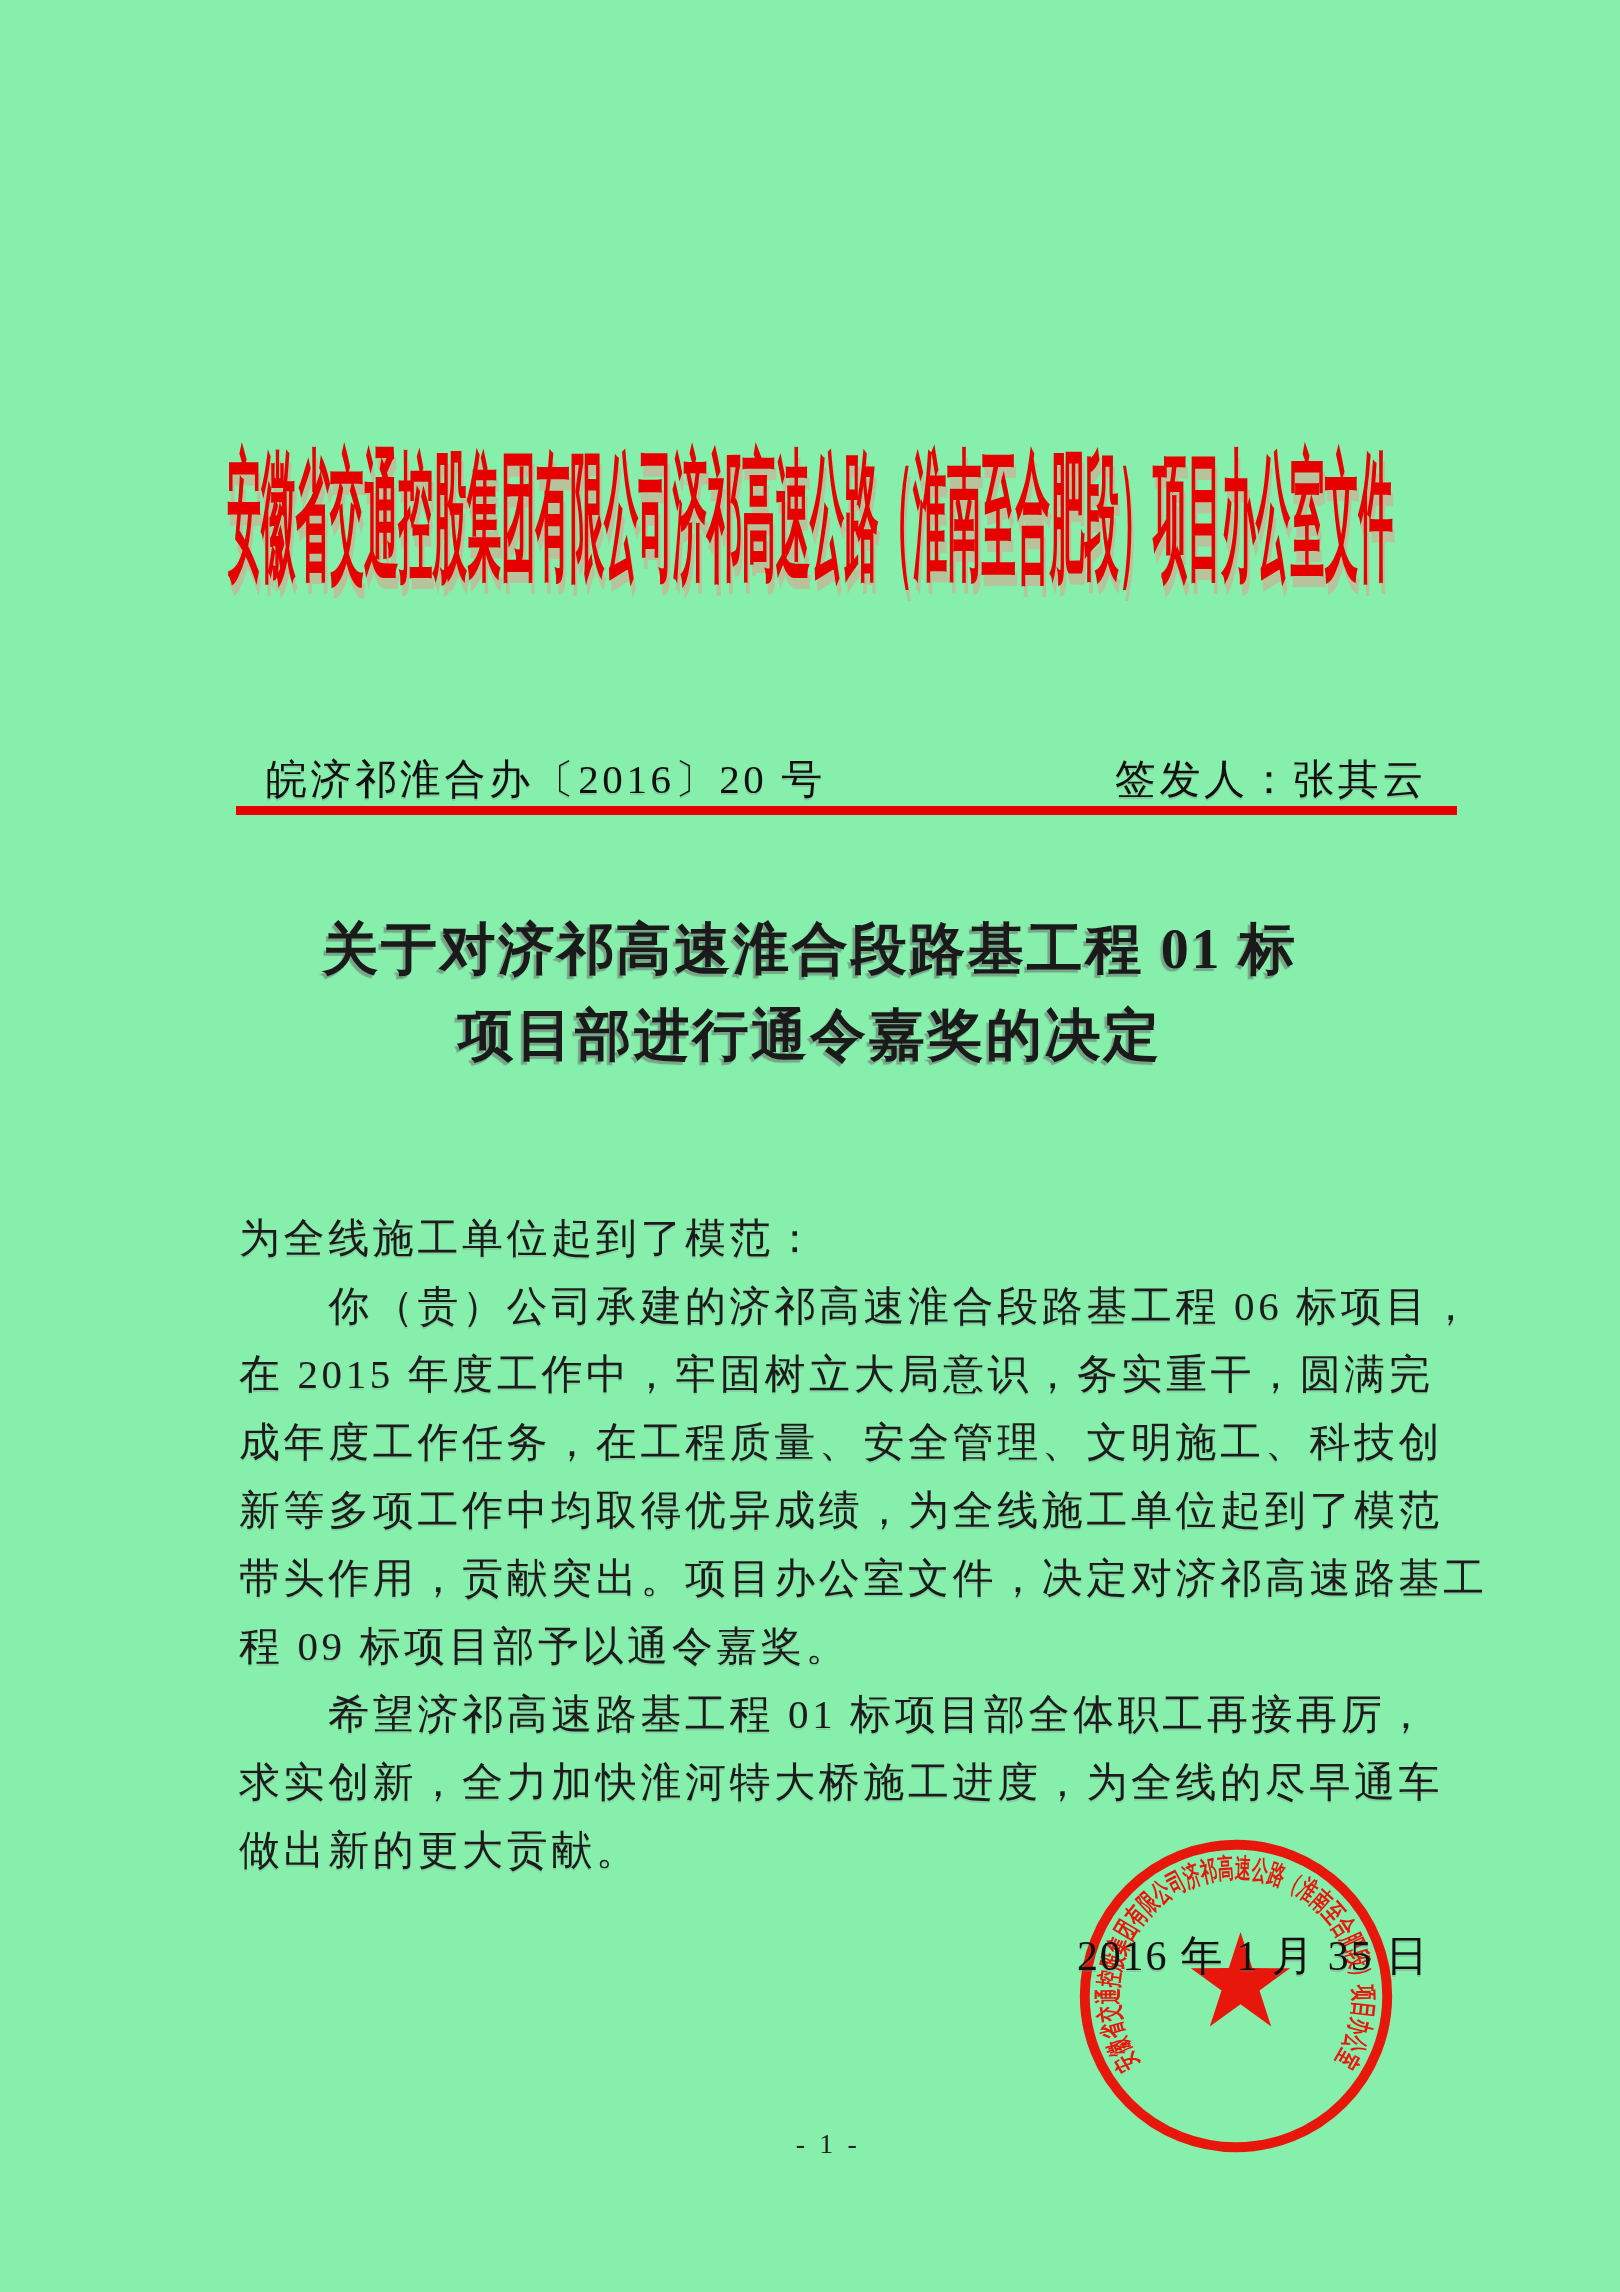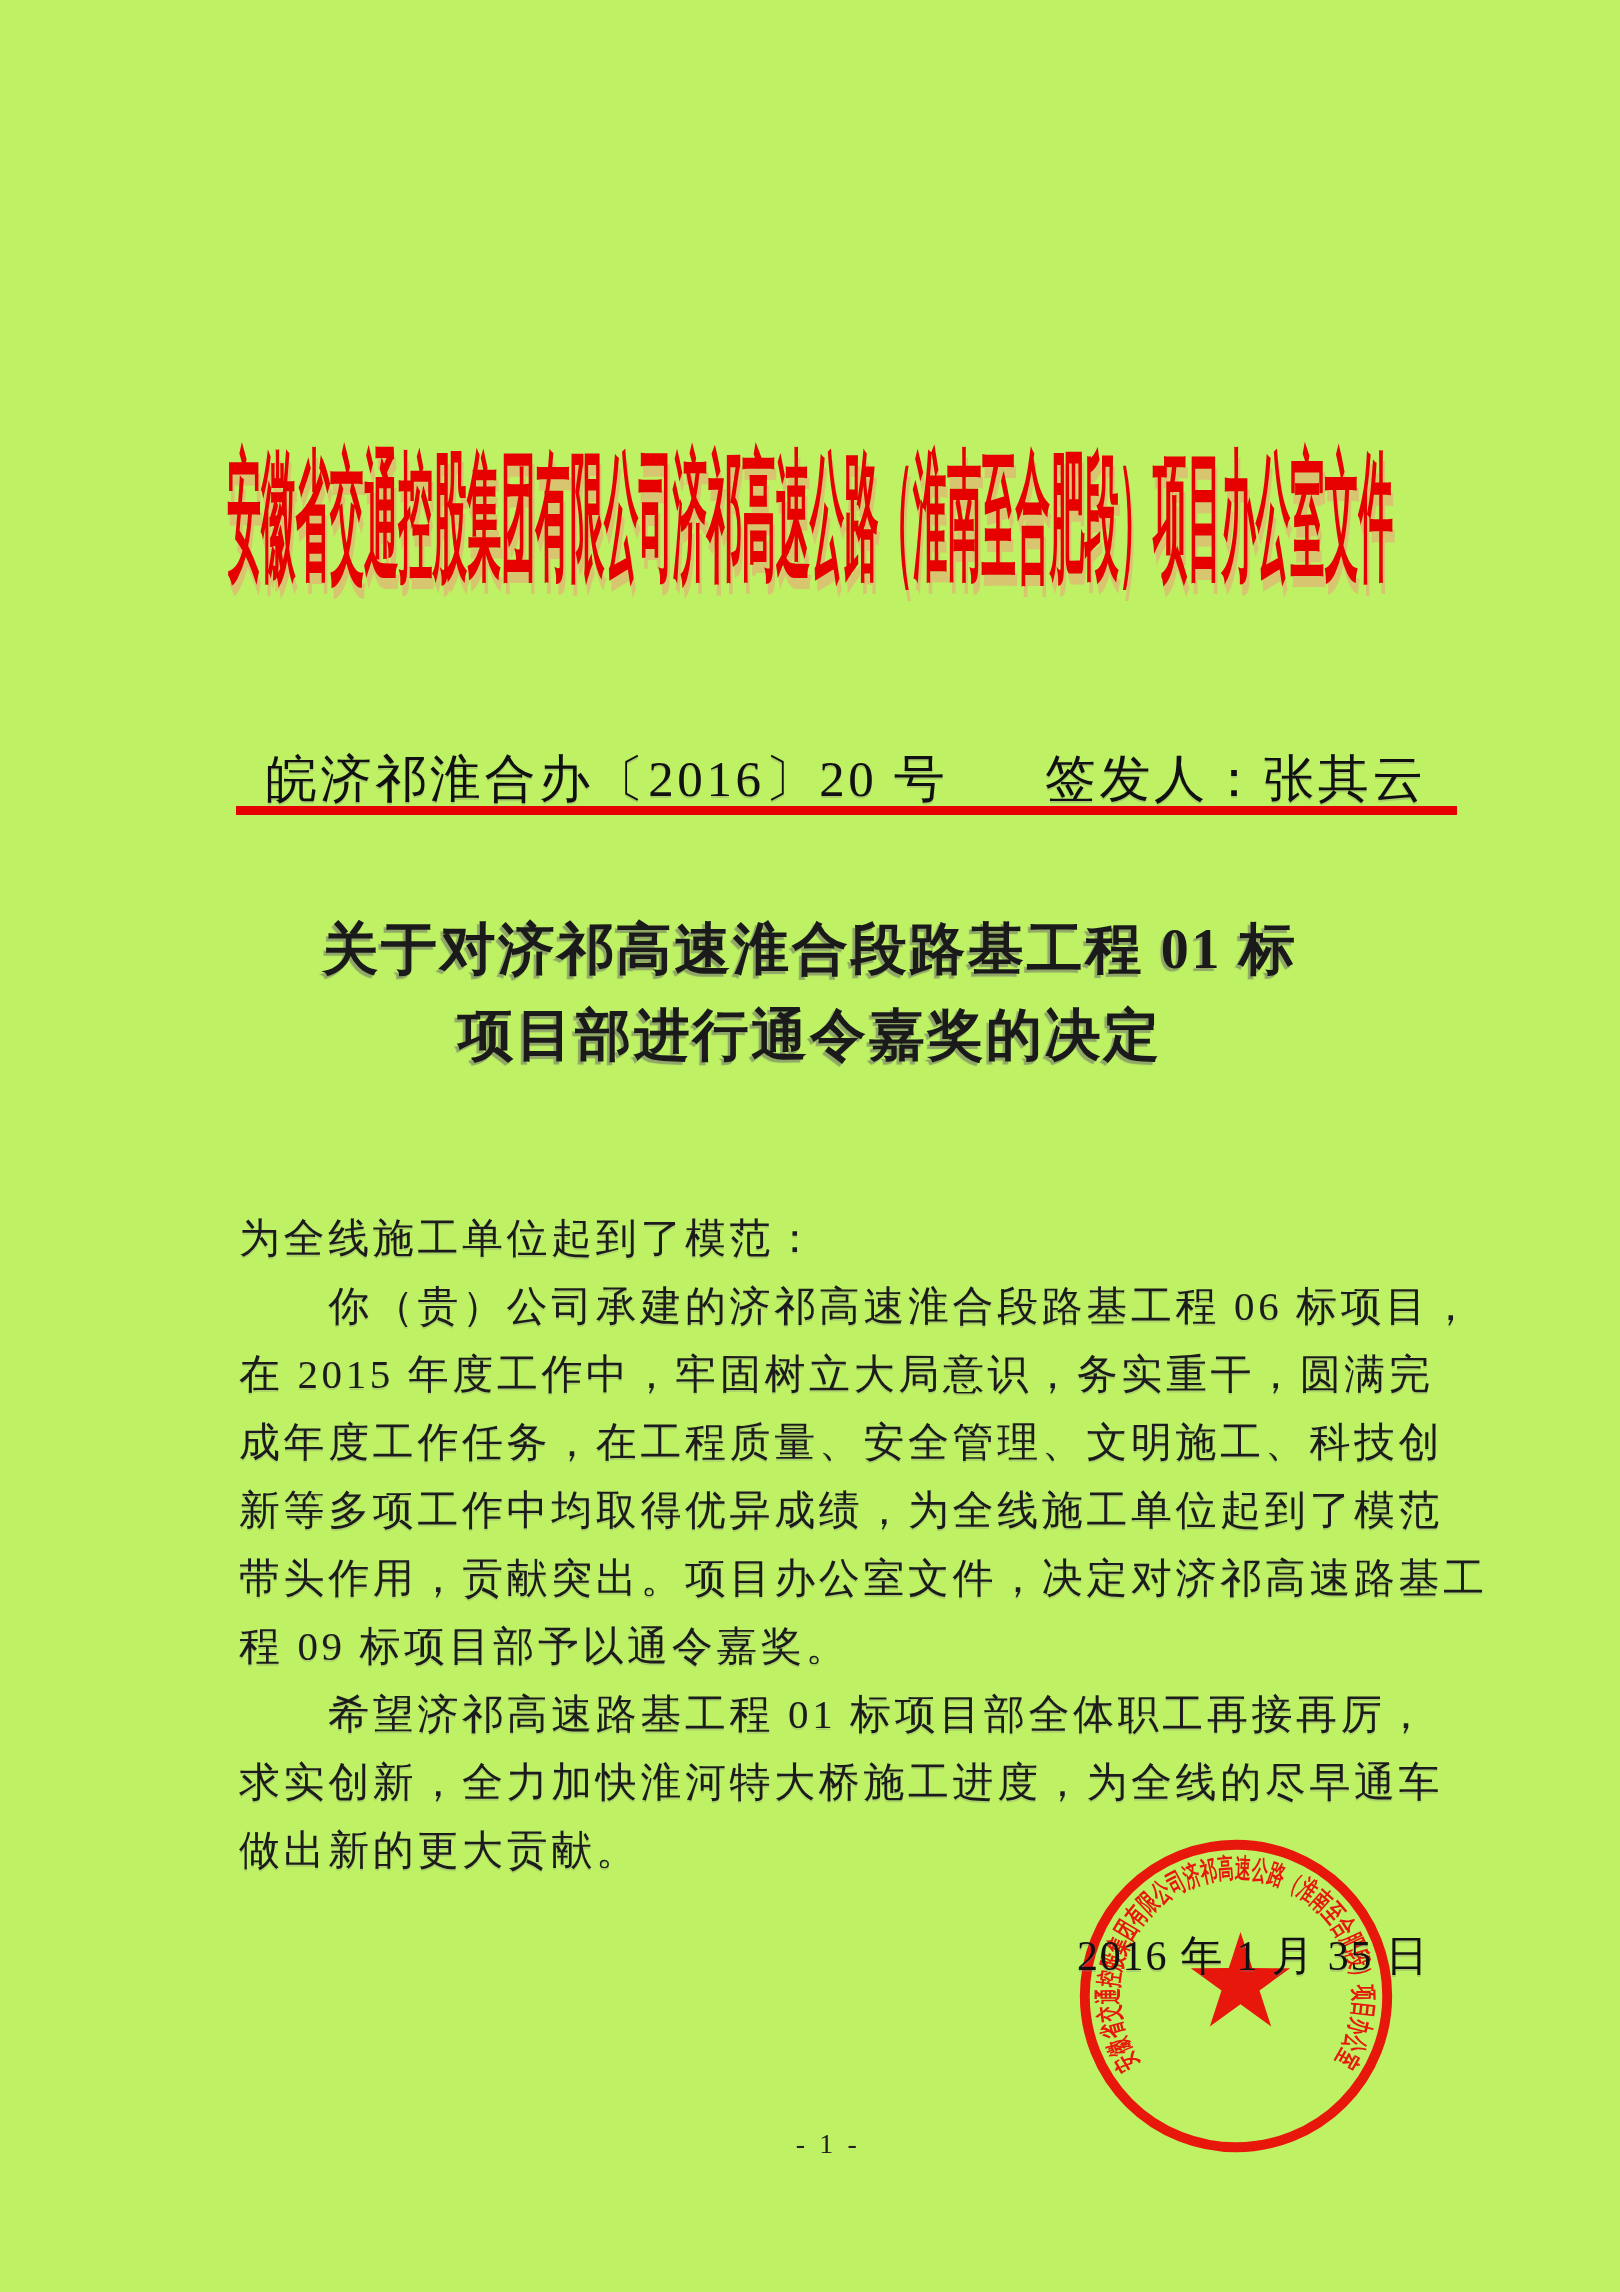--- a/index.html
+++ b/index.html
@@ -1,19 +1,19 @@
 <!DOCTYPE html>
 <html style="font-size:14.4px"><head>
 <meta charset="utf-8">
 <style>
   html,body { margin:0; padding:0; background:#ffffff; }
   .page {
     position:relative;
     width:1620px; height:2293px;
-    background:#bef264;
+    background:#86efac;
     overflow:hidden;
     font-family:"Liberation Serif","DejaVu Serif",serif;
   }
 
   
   .red-header {
     position:absolute;
     top:439px; left:50%;
     transform:translateX(-50%) scaleX(0.245);
     transform-origin:center;
@@ -23,21 +23,21 @@
     color:#e60000;
     text-shadow:9px 10.8px 0 rgba(255,130,130,0.40);
     letter-spacing:0;
   }
 
   
   .docnum-row {
     position:absolute;
     top:756px; left:266px; width:1161px;
     display:flex; justify-content:space-between; align-items:flex-start;
-    font-size:51px; line-height:47px;
+    font-size:41px; line-height:47px;
     color:#111;
     letter-spacing:3.6px;
     text-shadow:0 1.8px 0 rgba(120,120,120,0.28);
   }
 
   
   .red-rule {
     position:absolute;
     top:806px; left:236px; width:1221px; height:9px;
     background:#e60000;

